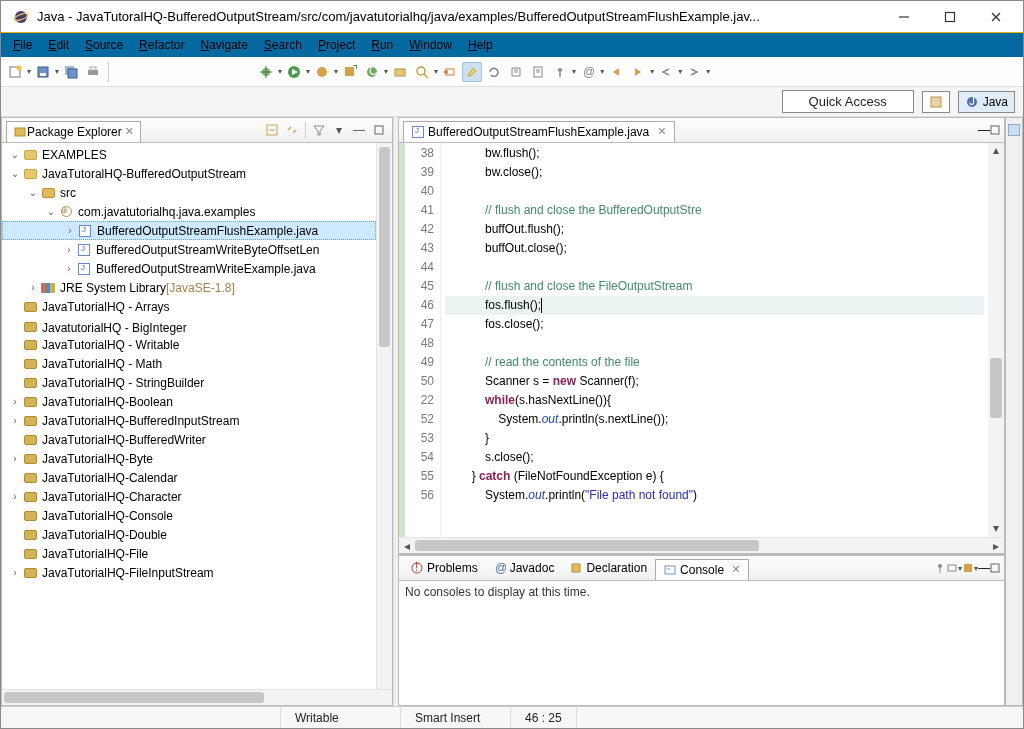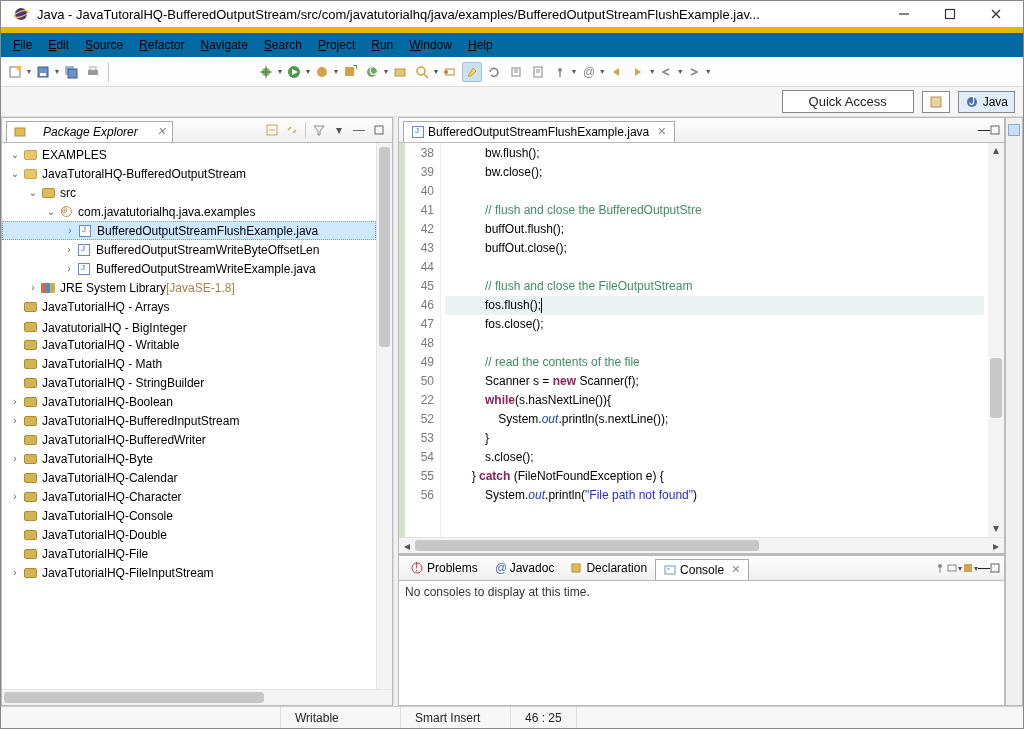--- a/index.html
+++ b/index.html
@@ -1,19 +1,19 @@
 <!DOCTYPE html>
 <html><head>
 <meta charset="utf-8">
 <style>
 * { box-sizing: border-box; margin: 0; padding: 0; font-family: "Segoe UI", Tahoma, sans-serif; font-size: 12px; }
 body { width: 1024px; height: 729px; background: #fff; overflow: hidden; border: 1px solid #888; display: flex; flex-direction: column; }
 
 
-.titlebar { height: 32px; display: flex; align-items: center; padding: 12px 4px; background: #fff; border-bottom: 6px solid #eab308; }
+.titlebar { height: 32px; display: flex; align-items: center; padding: 12px 4px; background: #fff; border-bottom: 1px solid #eab308; }
 .titlebar .app-icon { width: 16px; height: 16px; margin: 0 8px; display: inline-block; }
 .titlebar .title { flex: 1; font-size: 13px; color: #000; white-space: nowrap; overflow: hidden; text-overflow: ellipsis; }
 .win-btn { width: 46px; height: 32px; display: flex; align-items: center; justify-content: center; color: #333; font-size: 14px; }
 
 
 .menubar { height: 24px; display: flex; align-items: center; padding: 0 4px; gap: 0; background: #0369a1; }
 .menubar .menu { padding: 3px 8px; color: #000; }
 .menubar .menu .u { text-decoration: underline; }
 
 
@@ -29,21 +29,21 @@
 .persp { border: 1px solid #888; padding: 3px 6px; display: flex; align-items: center; gap: 4px; background: #fff; }
 .persp.active { background: #e0edf8; }
 
 
 .main { flex: 1; display: flex; overflow: hidden; }
 .sash-v { width: 5px; background: #f0f0f0; border-left: 1px solid #ddd; cursor: ew-resize; }
 
 
 .pane { display: flex; flex-direction: column; border: 1px solid #bbb; background: #fff; }
 .pane-head { height: 25px; display: flex; align-items: center; padding: 0 4px; background: linear-gradient(#fdfdfd,#f0f0f0); border-bottom: 1px solid #bbb; gap: 2px; }
-.pane-tab { display: flex; align-items: center; gap: 16px; padding: 3px 6px; background: #fff; border: 1px solid #aaa; border-bottom: none; position: relative; top: 1px; font-style: italic; }
+.pane-tab { display: flex; align-items: center; gap: 0; padding: 3px 6px; background: #fff; border: 1px solid #aaa; border-bottom: none; position: relative; top: 1px; }
 .pane-head .sp { flex: 1; }
 .pane-head .pbtn { width: 18px; height: 18px; display: flex; align-items: center; justify-content: center; color: #555; }
 
 .tree { flex: 1; overflow: hidden; position: relative; }
 .tree-inner { position: absolute; inset: 0 16px 0 0; overflow: hidden; padding: 2px 0; }
 .tree .row { display: flex; align-items: center; height: 19px; padding-left: 4px; white-space: nowrap; }
 .tree .row.sel { background: #cde8ff; border: 1px dotted #6a9fd8; }
 .twist { width: 14px; text-align: center; color: #666; font-size: 10px; }
 .tree .icon { width: 16px; height: 16px; margin-right: 4px; display: inline-flex; align-items: center; justify-content: center; }
 .tree .label { color: #000; }

